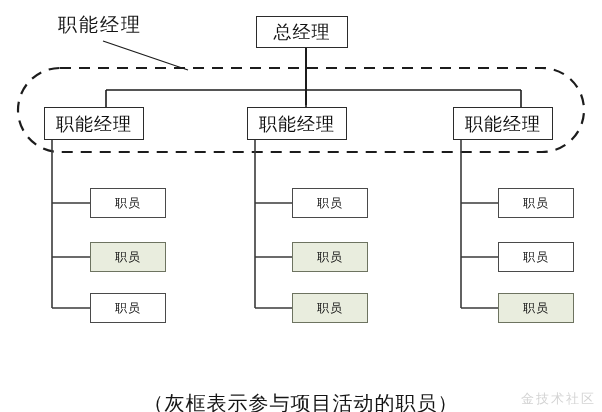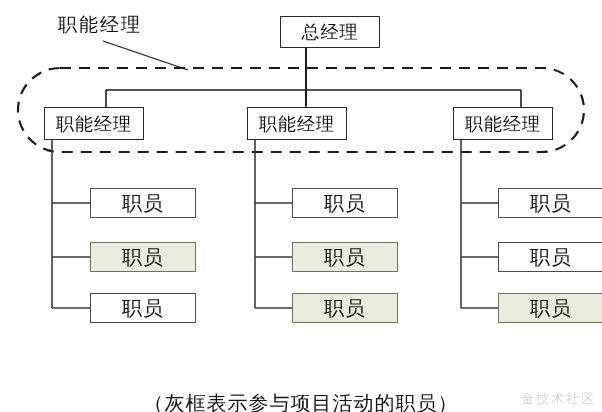--- a/index.html
+++ b/index.html
@@ -34,34 +34,33 @@
     justify-content: center;
     background: #ffffff;
     border: 1.4px solid #2b2b2b;
     color: #111111;
     font-family: "Liberation Serif", "DejaVu Serif", serif;
     letter-spacing: 1px;
     white-space: nowrap;
     z-index: 4;
   }
   .node.top {
-    width: 100px;
+    width: 92px;
     height: 32px;
     font-size: 18px;
-    margin-left: 24px;
   }
   .node.manager {
     width: 100px;
     height: 33px;
     font-size: 18px;
   }
   .node.staff {
-    width: 106px;
+    width: 76px;
     height: 30px;
-    font-size: 20px;
+    font-size: 12px;
     border-color: #4a4a4a;
   }
   .node.staff.highlight {
     background: #e9edde;
     border-color: #6d7360;
   }
 
   
   .free-text {
     position: absolute;

